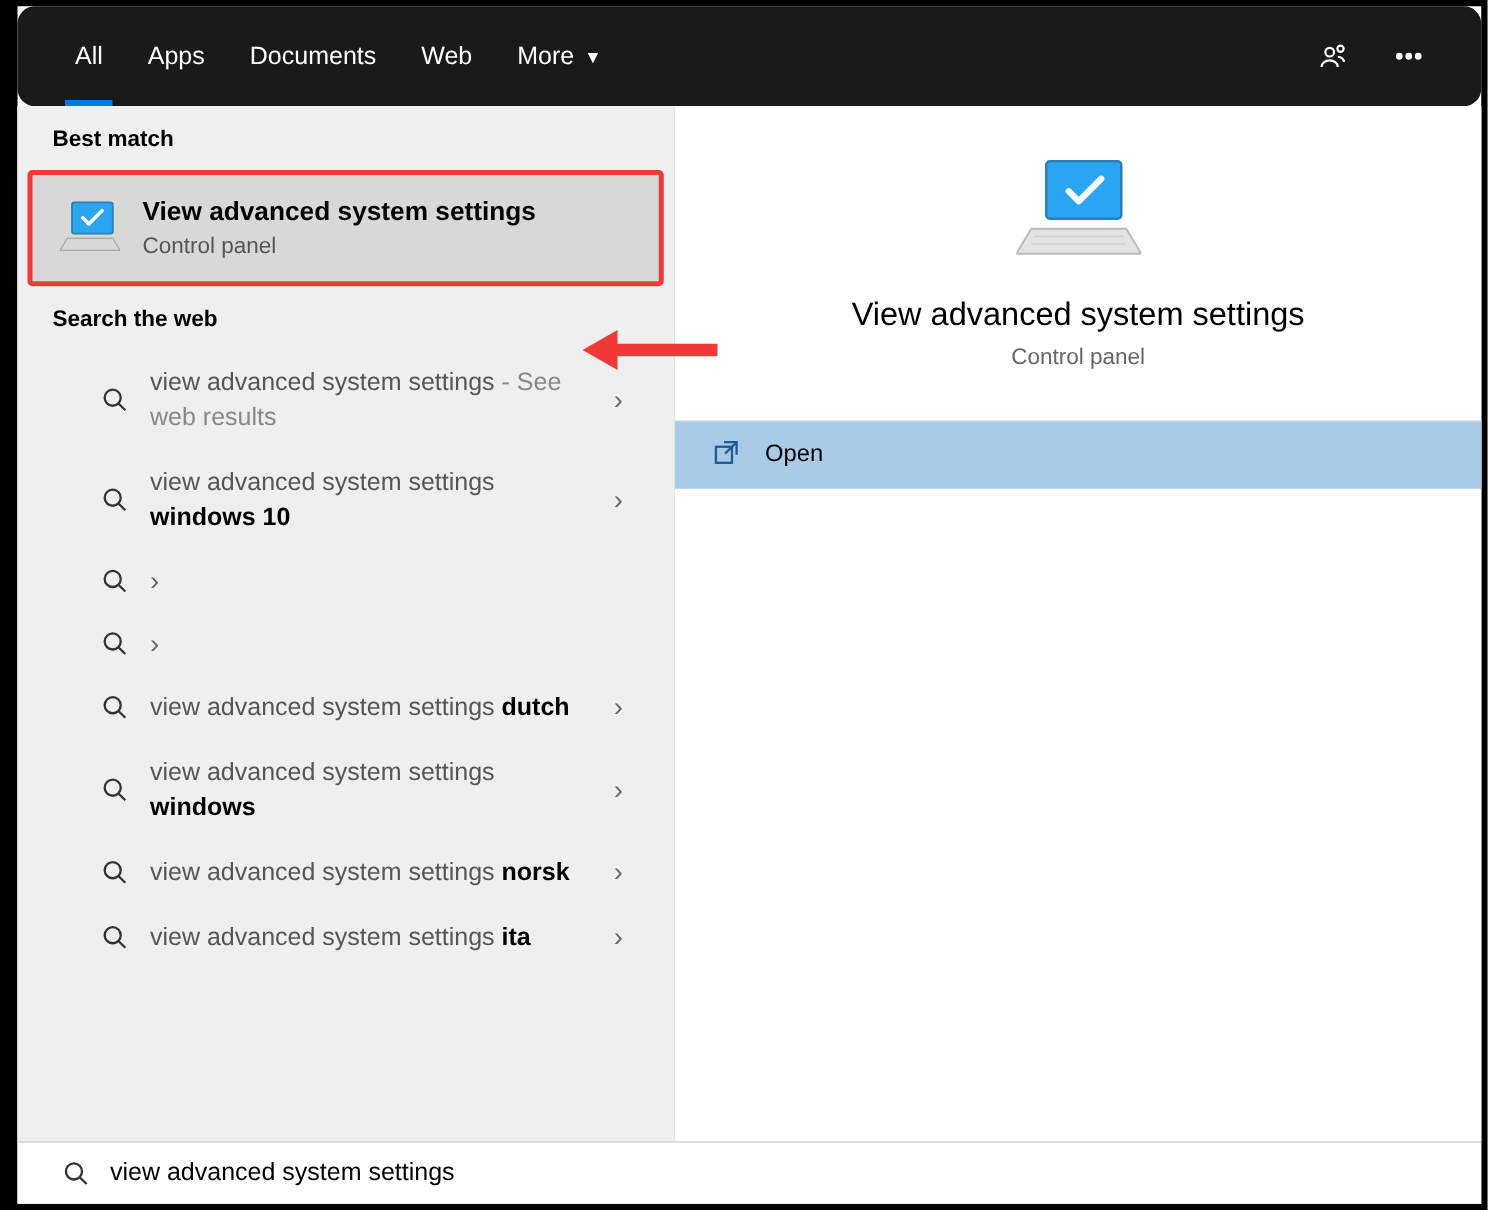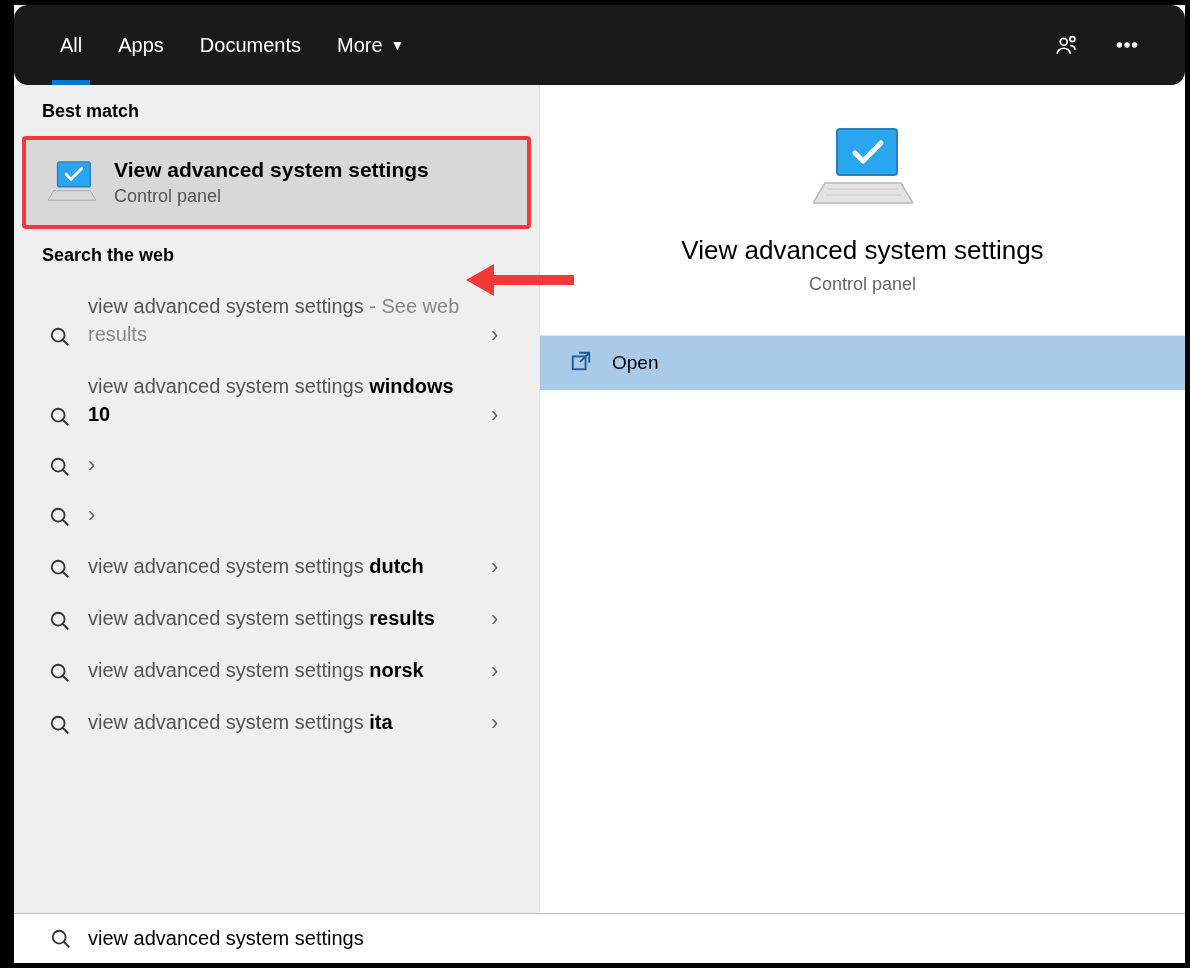--- a/index.html
+++ b/index.html
@@ -115,23 +115,24 @@
 
     .arrow-annotation {
       position: absolute;
       top: 175px;
       left: 452px;
       pointer-events: none;
     }
 
     .web-item {
       display: flex;
-      align-items: flex-end;
+      align-items: center;
       padding: 12px 20px 12px 32px;
       cursor: pointer;
+      margin-left: 32px;
     }
     .web-item .mag { width: 28px; flex-shrink:0; margin-right: 14px; display:flex; align-items:center; justify-content:center; }
     .web-item .text {
       flex: 1;
       font-size: 20px;
       color: #555;
       line-height: 1.4;
       padding-right: 16px;
     }
     .web-item .text b { color:#000; font-weight:600; }
@@ -179,20 +180,21 @@
     }
   </style>
 </head>
 <body>
 
 <div class="frame">
   <div class="tabbar">
     <div class="tab active">All</div>
     <div class="tab">Apps</div>
     <div class="tab">Documents</div>
+    <div class="tab">Web</div>
     <div class="tab">
       <span>More</span>
       <span class="chev">▼</span>
     </div>
     <div class="spacer"></div>
     <div class="iconbtn">
       <svg width="26" height="26" viewBox="0 0 24 24" fill="none" stroke="#fff" stroke-width="1.6">
         <circle cx="9" cy="9" r="3.2"></circle>
         <path d="M3 20c0-3 3-5 6-5s6 2 6 5"></path>
         <circle cx="17" cy="6.5" r="2.3"></circle>
@@ -277,21 +279,21 @@
             <span class="text"><span>view advanced system settings </span><b>dutch</b></span>
             <span class="chev">›</span>
           </div>
           <div class="web-item">
             <span class="mag">
               <svg width="22" height="22" viewBox="0 0 24 24" fill="none" stroke="#333" stroke-width="2">
                 <circle cx="10" cy="10" r="7"></circle>
                 <line x1="21" y1="21" x2="15" y2="15"></line>
               </svg>
             </span>
-            <span class="text"><span>view advanced system settings </span><b>results</b></span>
+            <span class="text"><span>view advanced system settings </span><b>windows</b></span>
             <span class="chev">›</span>
           </div>
           <div class="web-item">
             <span class="mag">
               <svg width="22" height="22" viewBox="0 0 24 24" fill="none" stroke="#333" stroke-width="2">
                 <circle cx="10" cy="10" r="7"></circle>
                 <line x1="21" y1="21" x2="15" y2="15"></line>
               </svg>
             </span>
             <span class="text"><span>view advanced system settings </span><b>norsk</b></span>

